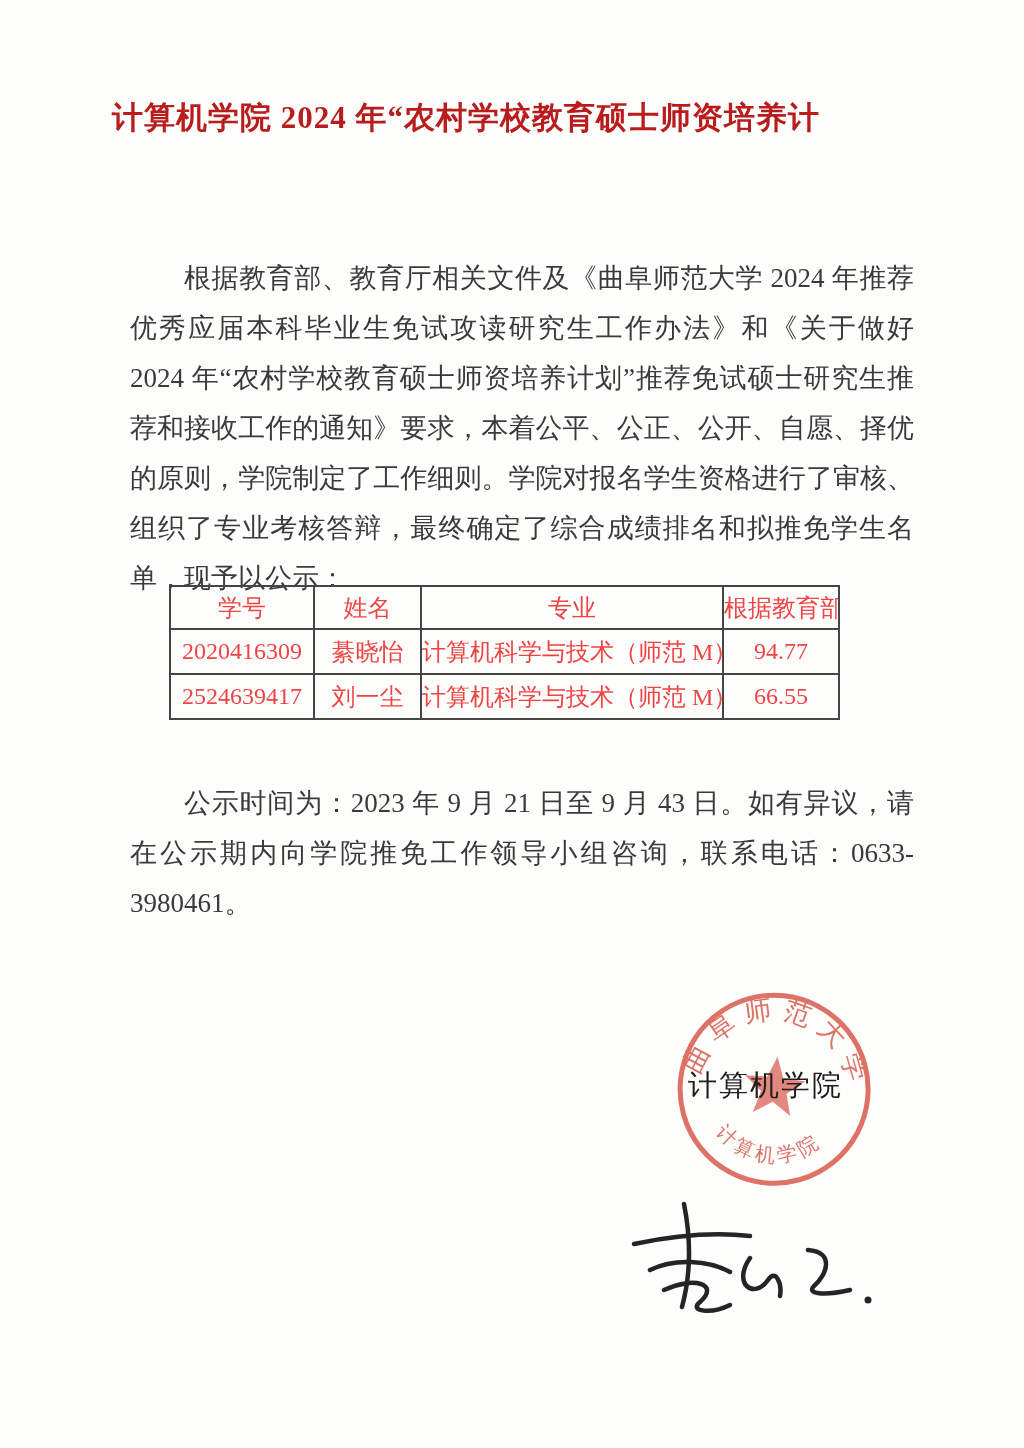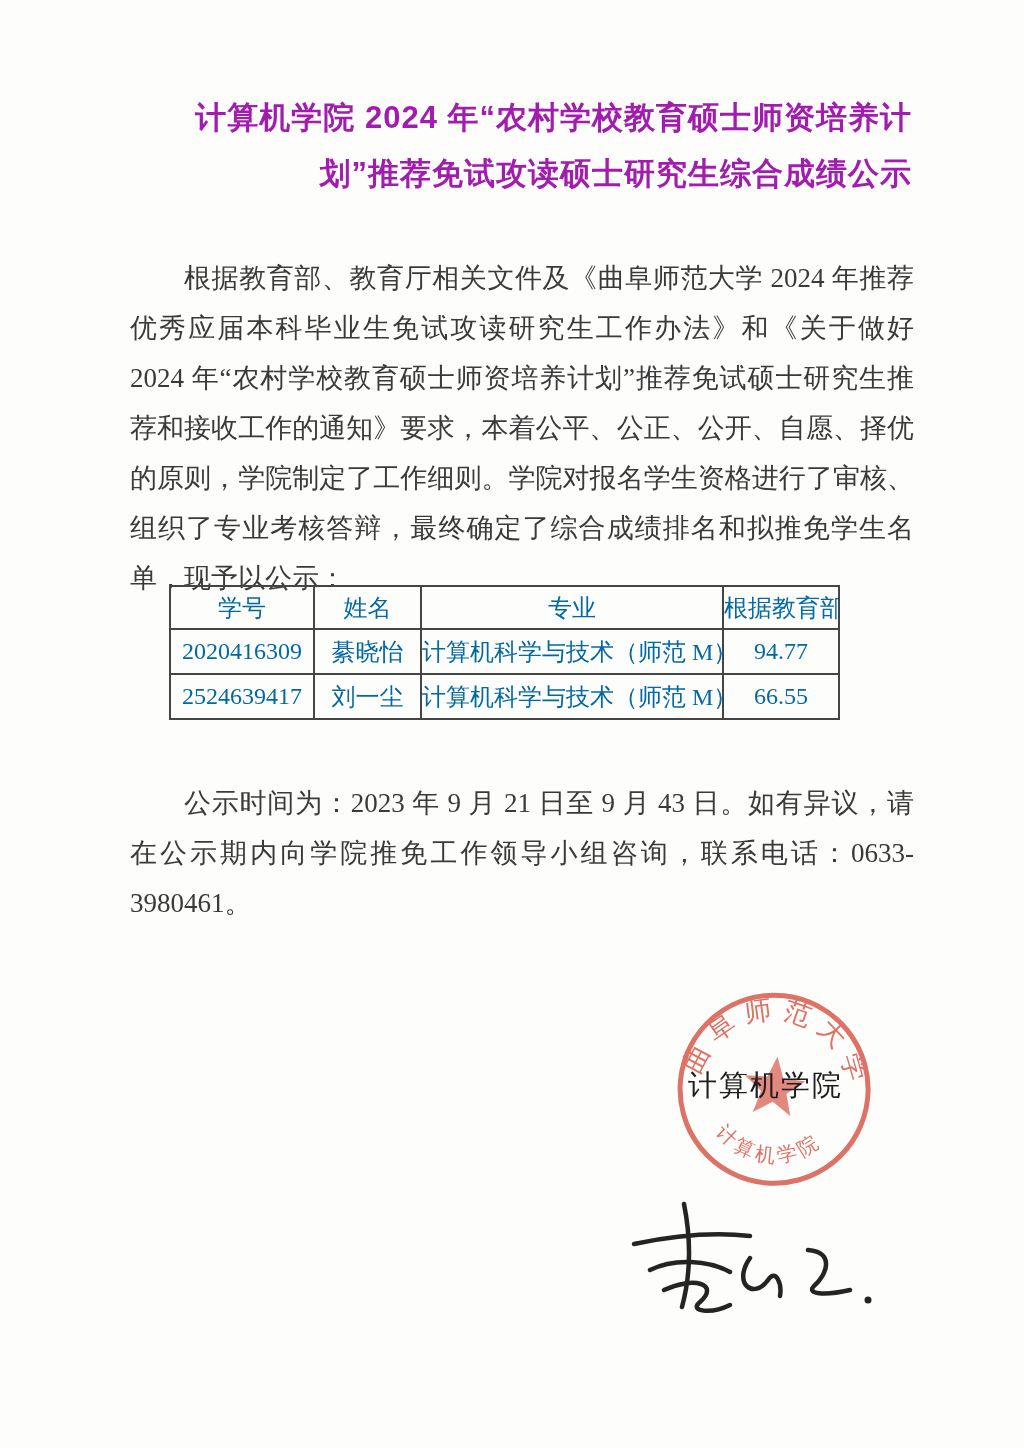--- a/index.html
+++ b/index.html
@@ -3,36 +3,36 @@
 <meta charset="utf-8">
 <style>
   html,body { margin:0; padding:0; background:#ffffff; }
   .page {
     position:relative; width:1024px; height:1448px;
     background:#fdfdfc; overflow:hidden;
     font-family:"Liberation Serif", serif; color:#363636;
   }
   .title {
     position:absolute; top:90px; left:112px; width:800px;
-    text-align:right; font-size:31px; font-weight:700;
-    line-height:56px; color:#a21caf; letter-spacing:1px;
-    font-family:Liberation Sans, sans-serif; margin:0;
+    text-align:left; font-size:31px; font-weight:700;
+    line-height:56px; color:#b91c1c; letter-spacing:1px;
+    font-family:Liberation Serif, serif; margin:0;
   }
   .title span { display:block; }
   .para {
     position:absolute; left:122px; width:784px; margin:8px;
     font-size:27px; line-height:50px; text-align:justify;
     text-justify:inter-ideograph; text-indent:2em; color:#3a3a3a;
   }
   .para1 { top:245px; }
   .para2 { top:770px; }
   table.score-table {
     position:absolute; left:169px; top:585px; width:669px;
     border-collapse:collapse; table-layout:fixed;
-    font-size:24px; color:#0369a1; background:transparent;border-radius:13px;
+    font-size:24px; color:#ef4444; background:transparent;border-radius:13px;
   }
   .score-table th, .score-table td {
     border:2px solid #454545; text-align:center; vertical-align:middle;
     font-weight:normal; padding:0; overflow:hidden; white-space:nowrap;
   }
   .score-table th { height:41px; }
   .score-table td { height:43px; }
   .sign-org {
     position:absolute; left:688px; top:1066px; font-size:29px;
     color:#1e1e1e; letter-spacing:2px; z-index:3;
@@ -50,21 +50,20 @@
     z-index:1;
   }
 </style>
 </head>
 <body>
 
 <div class="page">
 
   <h1 class="title">
     <span>计算机学院 2024 年“农村学校教育硕士师资培养计</span>
-    <span>划”推荐免试攻读硕士研究生综合成绩公示</span>
   </h1>
 
   <p class="para para1">根据教育部、教育厅相关文件及《曲阜师范大学 2024 年推荐优秀应届本科毕业生免试攻读研究生工作办法》和《关于做好 2024 年“农村学校教育硕士师资培养计划”推荐免试硕士研究生推荐和接收工作的通知》要求，本着公平、公正、公开、自愿、择优的原则，学院制定了工作细则。学院对报名学生资格进行了审核、组织了专业考核答辩，最终确定了综合成绩排名和拟推免学生名单，现予以公示：</p>
 
   <table class="score-table">
     <colgroup>
       <col style="width:144px">
         <col style="width:107px">
         <col style="width:302px">
         <col style="width:116px">

